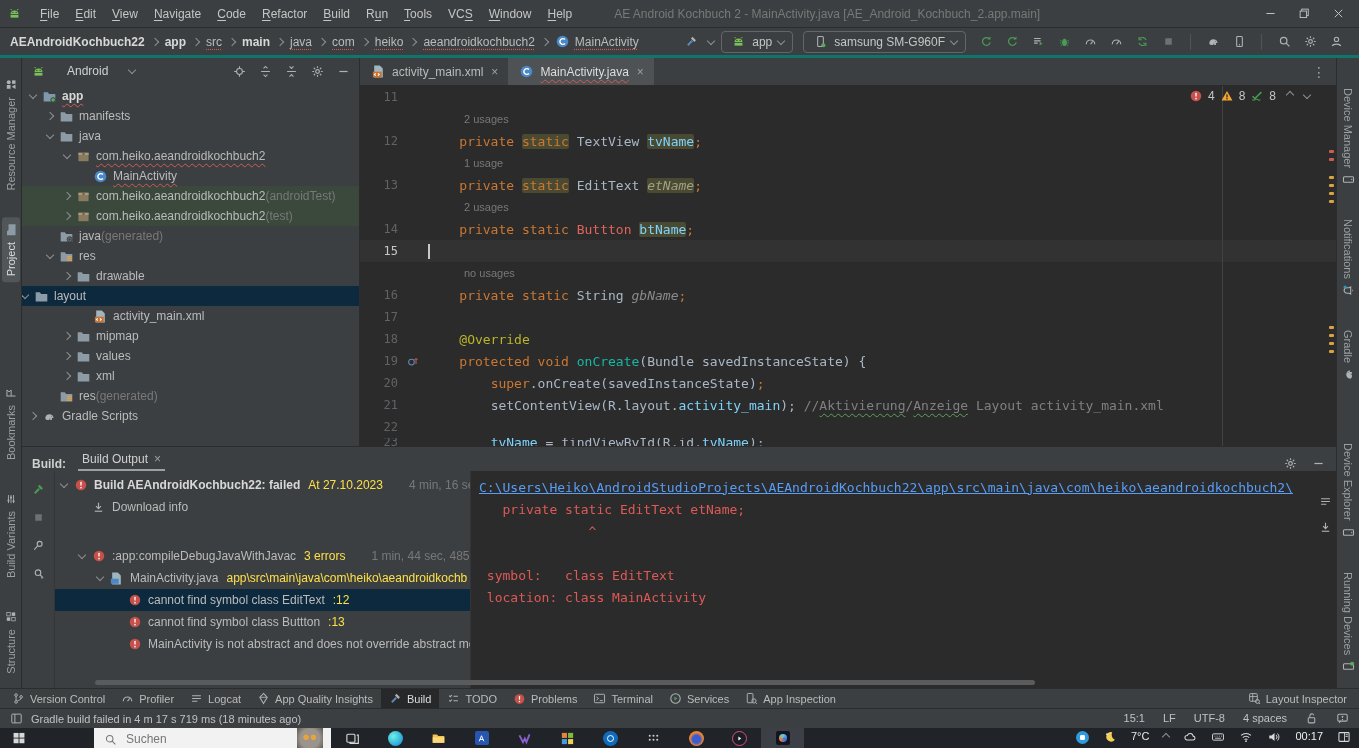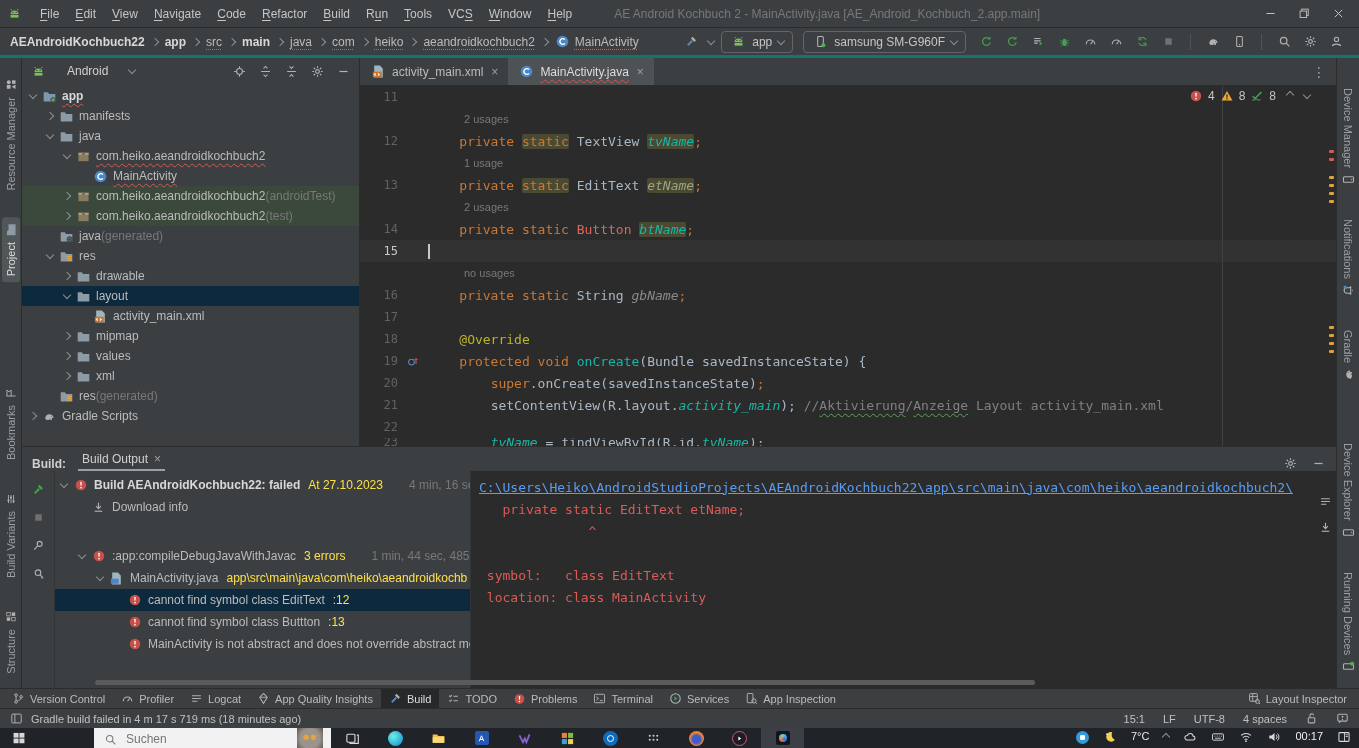--- a/index.html
+++ b/index.html
@@ -66,21 +66,21 @@
 .code{position:relative;flex:1;overflow:hidden;font-family:"DejaVu Sans Mono",monospace;font-size:13px}
 .crow{height:22px;display:flex;align-items:center;white-space:pre}
 .crow.partial{height:8px;overflow:hidden}
 .crow.cur{background:#323232}
 .lnum{width:42px;text-align:right;color:#606366;font-size:12px;flex:none;padding-right:4px}
 .gut{width:22px;flex:none;display:flex;align-items:center;justify-content:center;height:22px}
 .ctext{padding-left:4px;display:flex}
 .crow .seg{white-space:pre}
 .hintrow{font-family:"Liberation Sans",sans-serif;font-size:11px;color:#787878;padding-left:104px}
 .caretbar{width:1.5px;height:15px;background:#c8c8c8;flex:none}
-.kw{color:#cc7832}.p{color:#a9b7c6}.fld{color:#14b8a6;font-style:italic}
+.kw{color:#cc7832}.p{color:#a9b7c6}.fld{color:#7dd3fc;}
 .bghl{background:#4a4a33;border-radius:2px}
 .dim{color:#a0a084;font-style:italic}
 .err{color:#e0645c}.ann{color:#bbb529}.mth{color:#14b8a6}.cmt{color:#808080}
 .typo{text-decoration:underline wavy #5f9e5f 1px;text-underline-offset:3px}
 .unused{color:#8a8a8a;font-style:italic}
 .guide{position:absolute;left:862px;top:0;bottom:0;width:1px;background:#404345}
 .mark{position:absolute;right:2px;width:5px;height:3px;border-radius:1px}
 .mark.o{background:#d9a343}.mark.rr{background:#cf5b56}
 .insp{position:absolute;top:3px;right:26px;display:flex;align-items:center;gap:5px;color:#c5c5c5;font-family:"Liberation Sans",sans-serif;font-size:12px}
 .insp .icon{width:14px;height:14px}
@@ -107,21 +107,21 @@
 .cerr{color:#dd5a56}
 .hscroll{position:absolute;left:73px;bottom:3px;width:940px;height:5px;background:#595b5d;border-radius:3px}
 .csideicons{position:absolute;right:3px;top:22px;display:flex;flex-direction:column;gap:10px;align-items:center}
 
 .bottombar{height:20px;background:#3c3f41;border-top:1px solid #2c2c2c;display:flex;align-items:stretch;padding:0 4px;font-size:11px}
 .bitem{display:flex;align-items:center;gap:5px;padding:0 8px;color:#bbb}
 .bitem.active{background:#262829;color:#ddd}
 .bitem .icon{width:13px;height:13px}
 .bbright{margin-left:auto;display:flex}
 .statusbar{height:20px;background:#3c3f41;border-top:1px solid #2c2c2c;display:flex;align-items:center;padding:0 10px;font-size:11px;color:#c0c0c0;gap:8px}
-.sright{margin-left:auto;display:flex;align-items:center;gap:18px}
+.sright{margin-left:auto;display:flex;align-items:flex-start;gap:18px}
 .statusbar .icon{width:13px;height:13px}
 
 .taskbar{height:20px;background:#202327;display:flex;align-items:flex-start;overflow:hidden}
 .start{width:26px;height:20px;display:flex;align-items:center;justify-content:center;margin-left:6px}
 .tsearch{width:237px;height:22px;background:#f2f2f2;display:flex;align-items:center;gap:8px;padding:0 8px;margin-left:62px;flex:none}
 .tsearch input{border:0;outline:0;background:transparent;font-family:"Liberation Sans",sans-serif;font-size:12px;color:#555;width:140px}
 .lemur{width:26px;height:22px;margin-left:auto;background:radial-gradient(circle at 35% 42%,#e8a33d 2.5px,transparent 3px),radial-gradient(circle at 63% 42%,#e8a33d 2.5px,transparent 3px),radial-gradient(circle at 50% 48%,#9a948c 55%,#57524c 100%)}
 .tslots{display:flex;align-items:flex-start}
 .tslot{width:43px;height:20px;display:flex;align-items:flex-start;justify-content:center;padding-top:3px}
 .tslot.active{background:#3c4046}
@@ -543,21 +543,21 @@
         </div>
         <div class="trow" style="padding-left: 42px;">
           <span class="chev r"></span>
           <span class="icon">
             <svg viewBox="0 0 16 16" width="15" height="15">
               <path d="M1.8 3.4h4.4l1.4 1.8h6.6v8H1.8z" fill="#8C9BA5"></path>
             </svg>
           </span>
           <span class="lbl">drawable</span>
         </div>
-        <div class="trow sel" style="padding-left: 42px;">
+        <div class="trow sel" style="">
           <span class="chev v"></span>
           <span class="icon">
             <svg viewBox="0 0 16 16" width="15" height="15">
               <path d="M1.8 3.4h4.4l1.4 1.8h6.6v8H1.8z" fill="#8C9BA5"></path>
             </svg>
           </span>
           <span class="lbl">layout</span>
         </div>
         <div class="trow" style="padding-left: 59px;">
           <span class="chev hid"></span>

